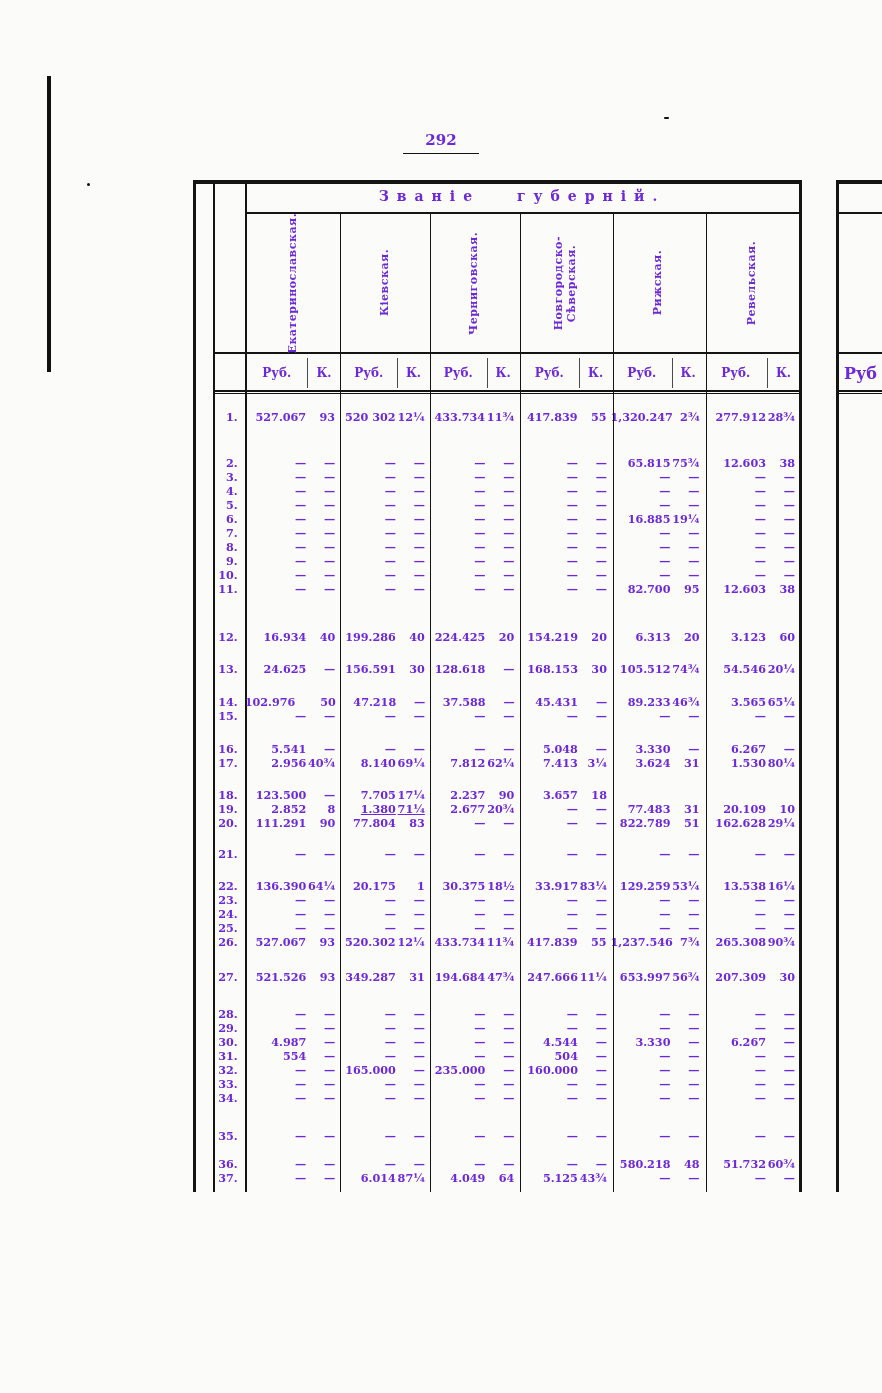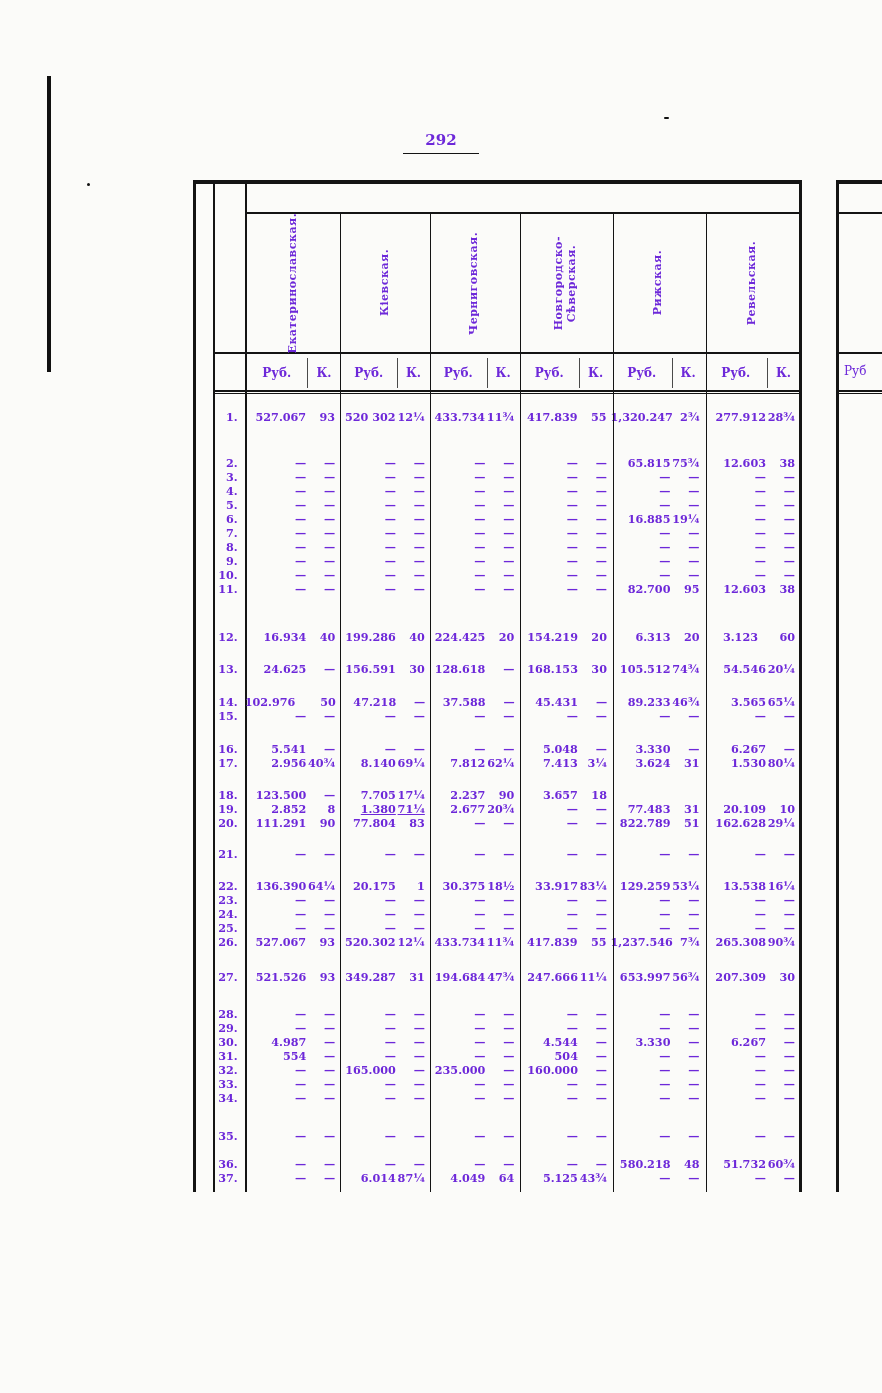--- a/index.html
+++ b/index.html
@@ -41,21 +41,21 @@
                border-top:2px solid #141414;border-bottom:1.5px solid #141414;box-sizing:border-box;}
 
   .data-area{position:absolute;left:0;top:222px;width:606px;}
   .row-group{}
   .drow{display:flex;height:14px;align-items:center;font-size:11.2px;font-weight:bold;line-height:14px;}
   .dnum{width:52px;text-align:right;padding-right:7px;box-sizing:border-box;}
   .dcell{box-sizing:border-box;display:flex;padding-right:4px;}
   .rub{flex:1;text-align:right;white-space:nowrap;}
   .kop{width:29px;text-align:right;white-space:nowrap;}
 
-  .strip-rub{position:absolute;left:8px;top:184px;font-size:12px;font-weight:normal;}
+  .strip-rub{position:absolute;left:8px;top:184px;font-size:16px;font-weight:bold;}
 </style>
 </head>
 <body>
 
 <div class="sheet">
 
   <div class="artifact art-line"></div>
   <div class="artifact art-dot1"></div>
   <div class="artifact art-dot2"></div>
 
@@ -67,20 +67,23 @@
 
     <div class="vr" style="left:0;width:3px;"></div>
     <div class="vr" style="left:20px;width:1.5px;"></div>
     <div class="vr" style="left:52px;width:1.5px;"></div>
     <div class="vr" style="left:606px;width:3px;"></div>
     <div class="hr" style="top:0;width:609px;height:4px;"></div>
     <div class="hr" style="top:32px;left:52px;width:557px;height:2px;"></div>
     <div class="hr" style="top:172px;left:20px;width:589px;height:2px;"></div>
     <div class="double-rule"></div>
 
+    <div class="title-row">
+      <span>Званіе губерній.</span>
+    </div>
 
     <div class="names-row">
         <div class="name-cell" style="width: 95px;">
           <span class="vname">Екатеринославская.</span>
         </div>
         <div class="name-cell" style="width: 90px;">
           <span class="vname">Кіевская.</span>
         </div>
         <div class="name-cell" style="width: 90px;">
           <span class="vname">Черниговская.</span>
@@ -446,21 +449,21 @@
               <span class="kop">20</span>
             </div>
             <div class="dcell" style="width: 93px;">
               <span class="rub">154.219</span>
               <span class="kop">20</span>
             </div>
             <div class="dcell" style="width: 93px;">
               <span class="rub">6.313</span>
               <span class="kop">20</span>
             </div>
-            <div class="dcell" style="width: 96px; gap: 8px;">
+            <div class="dcell" style="width: 96px;">
               <span class="rub">3.123</span>
               <span class="kop">60</span>
             </div>
           </div>
         </div>
         <div class="row-group" style="margin-top: 18px;">
           <div class="drow">
             <div class="dnum">13.</div>
             <div class="dcell" style="width: 95px;">
               <span class="rub">24.625</span>

